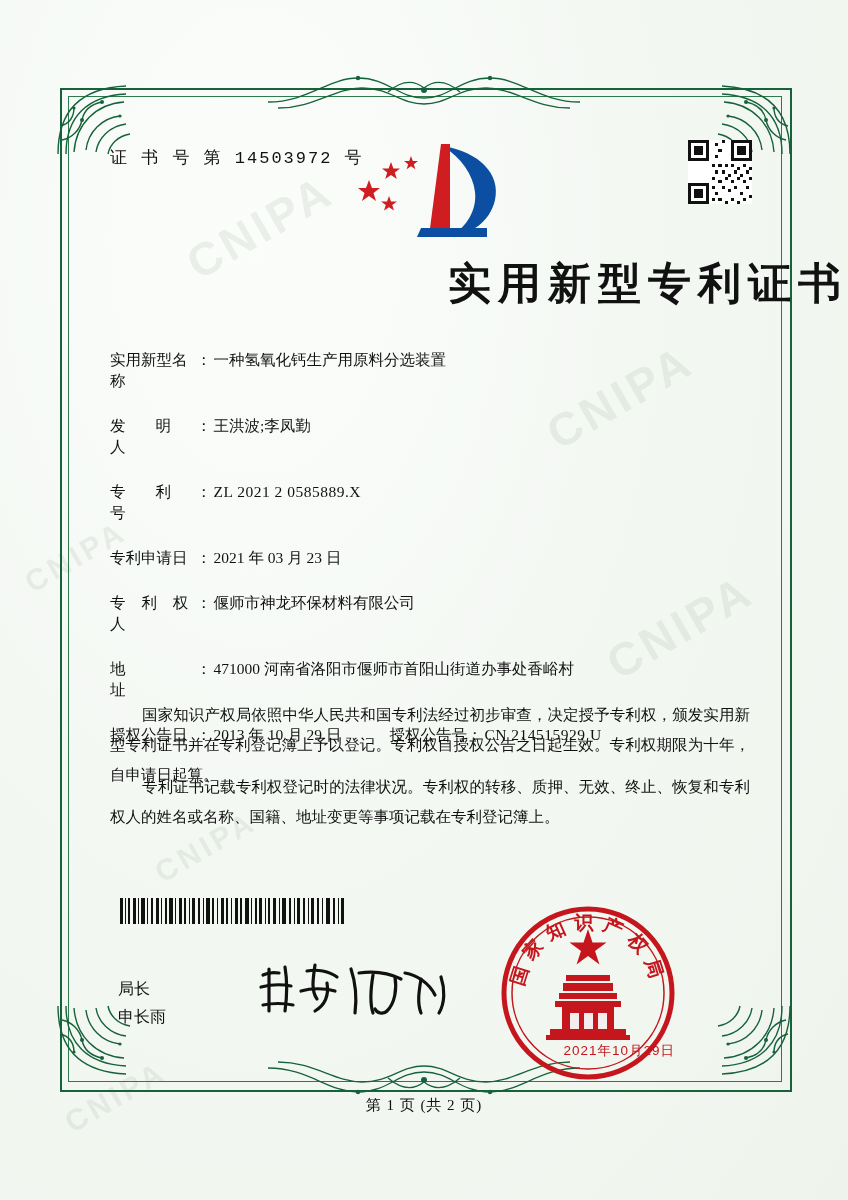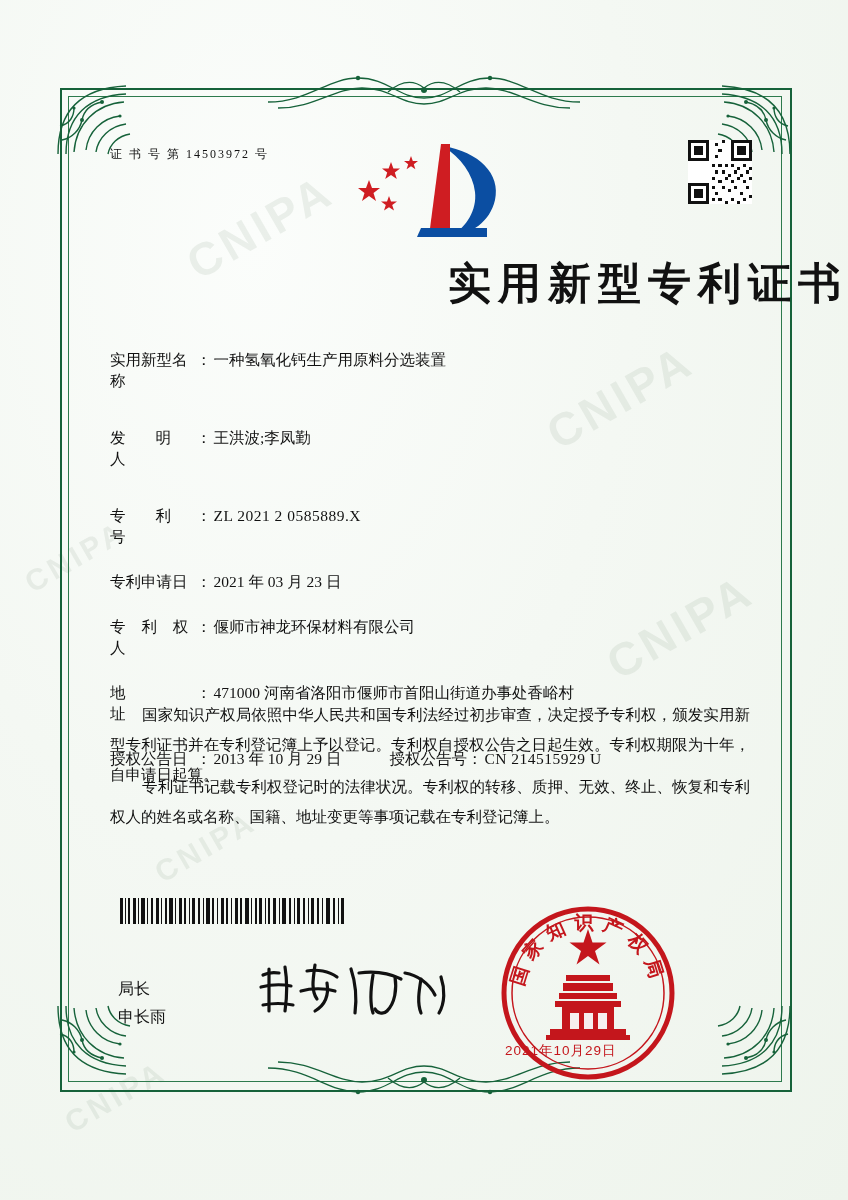--- a/index.html
+++ b/index.html
@@ -43,33 +43,34 @@
   .bot-orn{position:absolute;left:268px;top:1052px;width:312px;height:56px;}
 
   
   .qr{position:absolute;right:96px;top:140px;width:64px;height:64px;}
 
   
   .logo{position:absolute;left:355px;top:140px;width:150px;height:105px;}
 
   
   .cert-no{
-    position:absolute;left:110px;top:146px;font-size:12px;color:#111;
+    position:absolute;left:110px;top:146px;font-size:17px;color:#111;
     letter-spacing:2px;
+    font-family:Liberation Mono, monospace;
   }
   .title{
     position:absolute;left:0;right:0;top:255px;text-align:right;
     font-size:43px;font-weight:bold;color:#111;letter-spacing:7px;
     font-family:Liberation Sans, sans-serif;
   }
   .fields{position:absolute;left:110px;top:350px;width:640px;}
   .frow{display:flex;align-items:baseline;margin-bottom:24px;font-size:15.5px;color:#111;}
   .flabel{width:86px;flex:0 0 86px;letter-spacing:0px;}
   .flabel.sp1{letter-spacing:6px;}
-  .flabel.sp2{letter-spacing:13px;margin-top:12px;}
+  .flabel.sp2{letter-spacing:13px;}
   .flabel.sp3{letter-spacing:20px;}
   .fsep{margin:0 2px 0 0;}
   .fval{flex:1;}
   .fval.mono{font-family:"Liberation Serif",serif;letter-spacing:.5px;}
   .frow.two .fval{flex:0 0 auto;}
   .gap{display:inline-block;width:48px;}
 
   .para{
     position:absolute;left:110px;width:640px;font-size:15.5px;color:#111;
     line-height:30px;text-align:justify;text-justify:inter-ideograph;
@@ -82,21 +83,21 @@
   .barcode{position:absolute;left:120px;top:898px;width:225px;height:26px;}
 
   
   .sig-label{position:absolute;left:118px;top:975px;font-size:16px;color:#111;line-height:28px;}
   .sig-hand{
     position:absolute;left:255px;top:955px;width:200px;height:70px;
   }
   
   .seal{position:absolute;left:500px;top:905px;width:176px;height:176px;}
   .seal-date{
-    position:absolute;left:505px;top:1042px;width:170px;text-align:left;
+    position:absolute;left:505px;top:1042px;width:170px;text-align:right;
     font-size:13.5px;color:#c4161c;letter-spacing:1px;
     font-family:"Liberation Sans",sans-serif;
   }
 
   .pageno{
     position:absolute;left:0;right:0;top:1096px;text-align:center;
     font-size:15px;color:#111;letter-spacing:1px;
   }
   .footer{
     position:absolute;left:0;right:0;top:1143px;text-align:center;
@@ -472,14 +473,15 @@
         <rect x="98" y="108" width="9" height="16"></rect>
       </g>
 
       <text font-family="'Liberation Serif',serif" font-size="19" font-weight="bold" fill="#c4161c" letter-spacing="8">
         <textPath href="#arcTop" startOffset="50%" text-anchor="middle">国家知识产权局</textPath>
       </text>
     </svg>
   </div>
   <div class="seal-date">2021年10月29日</div>
 
+  <div class="pageno">第 1 页 (共 2 页)</div>
 
 </div>
 
 </body></html>

